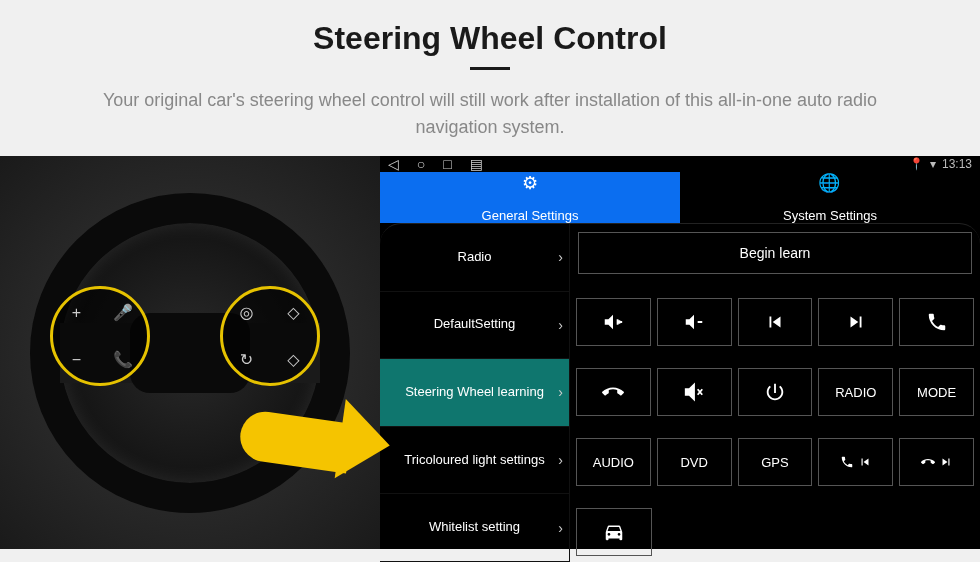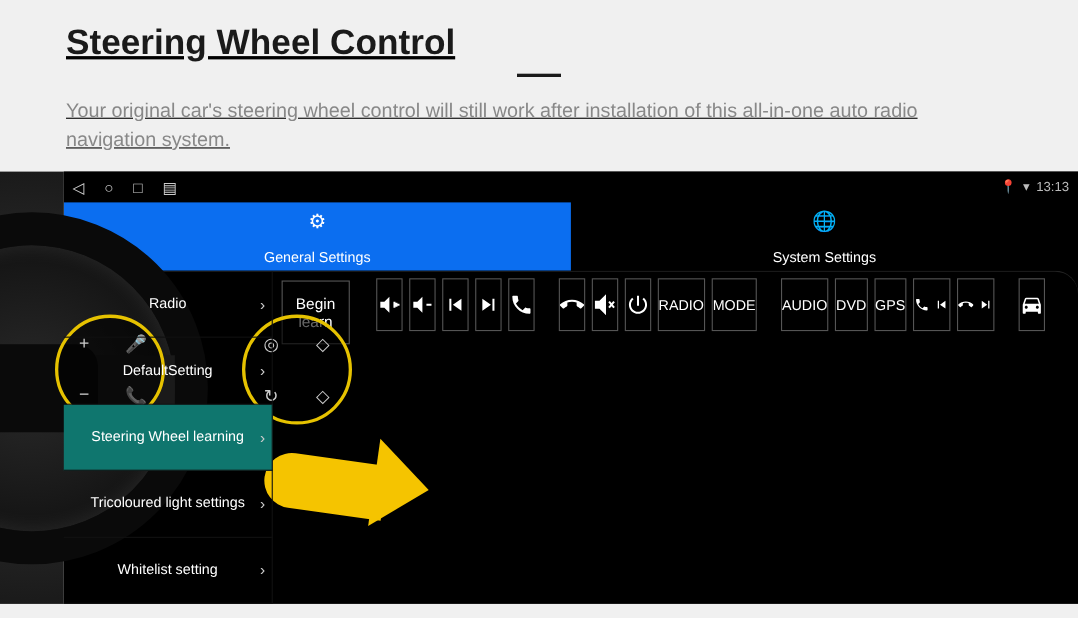--- a/index.html
+++ b/index.html
@@ -1,18 +1,18 @@
 <!DOCTYPE html>
 <html><head>
   <meta charset="utf-8">
   <style>
     * { margin: 0; padding: 0; box-sizing: border-box; }
     body { width: 980px; height: 562px; background: #f0f0f0; font-family: Arial, sans-serif; overflow: hidden; }
     
-    .hero { text-align: left; padding: 20px 60px 15px; text-decoration: underline; }
+    .hero { text-align: center; padding: 20px 60px 15px; }
     .hero h1 { font-size: 32px; font-weight: bold; color: #1a1a1a; margin-bottom: 10px; }
     .hero .divider { width: 40px; height: 3px; background: #1a1a1a; margin: 8px auto 14px; }
     .hero .subtitle { font-size: 18px; color: #888; line-height: 1.5; margin-top: 17px; }
     
     .content { display: flex; height: 393px; }
     
     .wheel-side { width: 380px; height: 100%; background: radial-gradient(circle at center, #3a3a3a 0%, #1a1a1a 100%); position: relative; }
     .wheel { position: absolute; top: 50%; left: 50%; transform: translate(-50%, -50%); width: 320px; height: 320px; border-radius: 50%; border: 30px solid #0a0a0a; background: radial-gradient(circle, #2a2a2a, #0a0a0a); box-shadow: inset 0 0 20px rgba(255,255,255,0.1); }
     .wheel-hub { position: absolute; top: 50%; left: 50%; transform: translate(-50%, -50%); width: 120px; height: 80px; background: #0a0a0a; border-radius: 20px; }
     .spoke { position: absolute; background: #1a1a1a; }
@@ -42,21 +42,21 @@
     .tab .label { color: #fff; font-size: 13px; margin-top: 12px; }
     
     .main-area { display: flex; flex: 1; border-top: 1px solid #222; border-radius: 21px; }
     
     .sidebar { width: 190px; display: flex; flex-direction: column; }
     .side-item { flex: 1; display: flex; align-items: center; justify-content: center; padding: 0 10px; border-bottom: 1px solid #111; border-right: 1px solid #111; cursor: pointer; position: relative; }
     .side-item.active { background: #0f766e; }
     .side-item .txt { color: #fff; font-size: 13px; text-align: center; line-height: 1.3; }
     .side-item .chev { position: absolute; right: 6px; color: #ccc; font-size: 14px; }
     
-    .panel { flex: 1; padding: 6px; display: flex; flex-direction: row; gap: 22px; justify-content: space-between; }
+    .panel { flex: 1; padding: 6px; display: flex; flex-direction: column; gap: 22px; justify-content: space-between; }
     .begin-row { padding: 2px; }
     .begin-btn { border: 1px solid #555; color: #fff; text-align: center; padding: 12px; font-size: 14px; cursor: pointer; }
     .grid-row { display: flex; gap: 6px; }
     .grid-btn { flex: 1; border: 1px solid #555; color: #fff; display: flex; align-items: center; justify-content: center; height: 48px; font-size: 13px; cursor: pointer; }
     .grid-btn svg { width: 22px; height: 22px; fill: #fff; }
     .grid-btn.empty { border: none; cursor: default; }
   </style>
 </head>
 <body>
 

